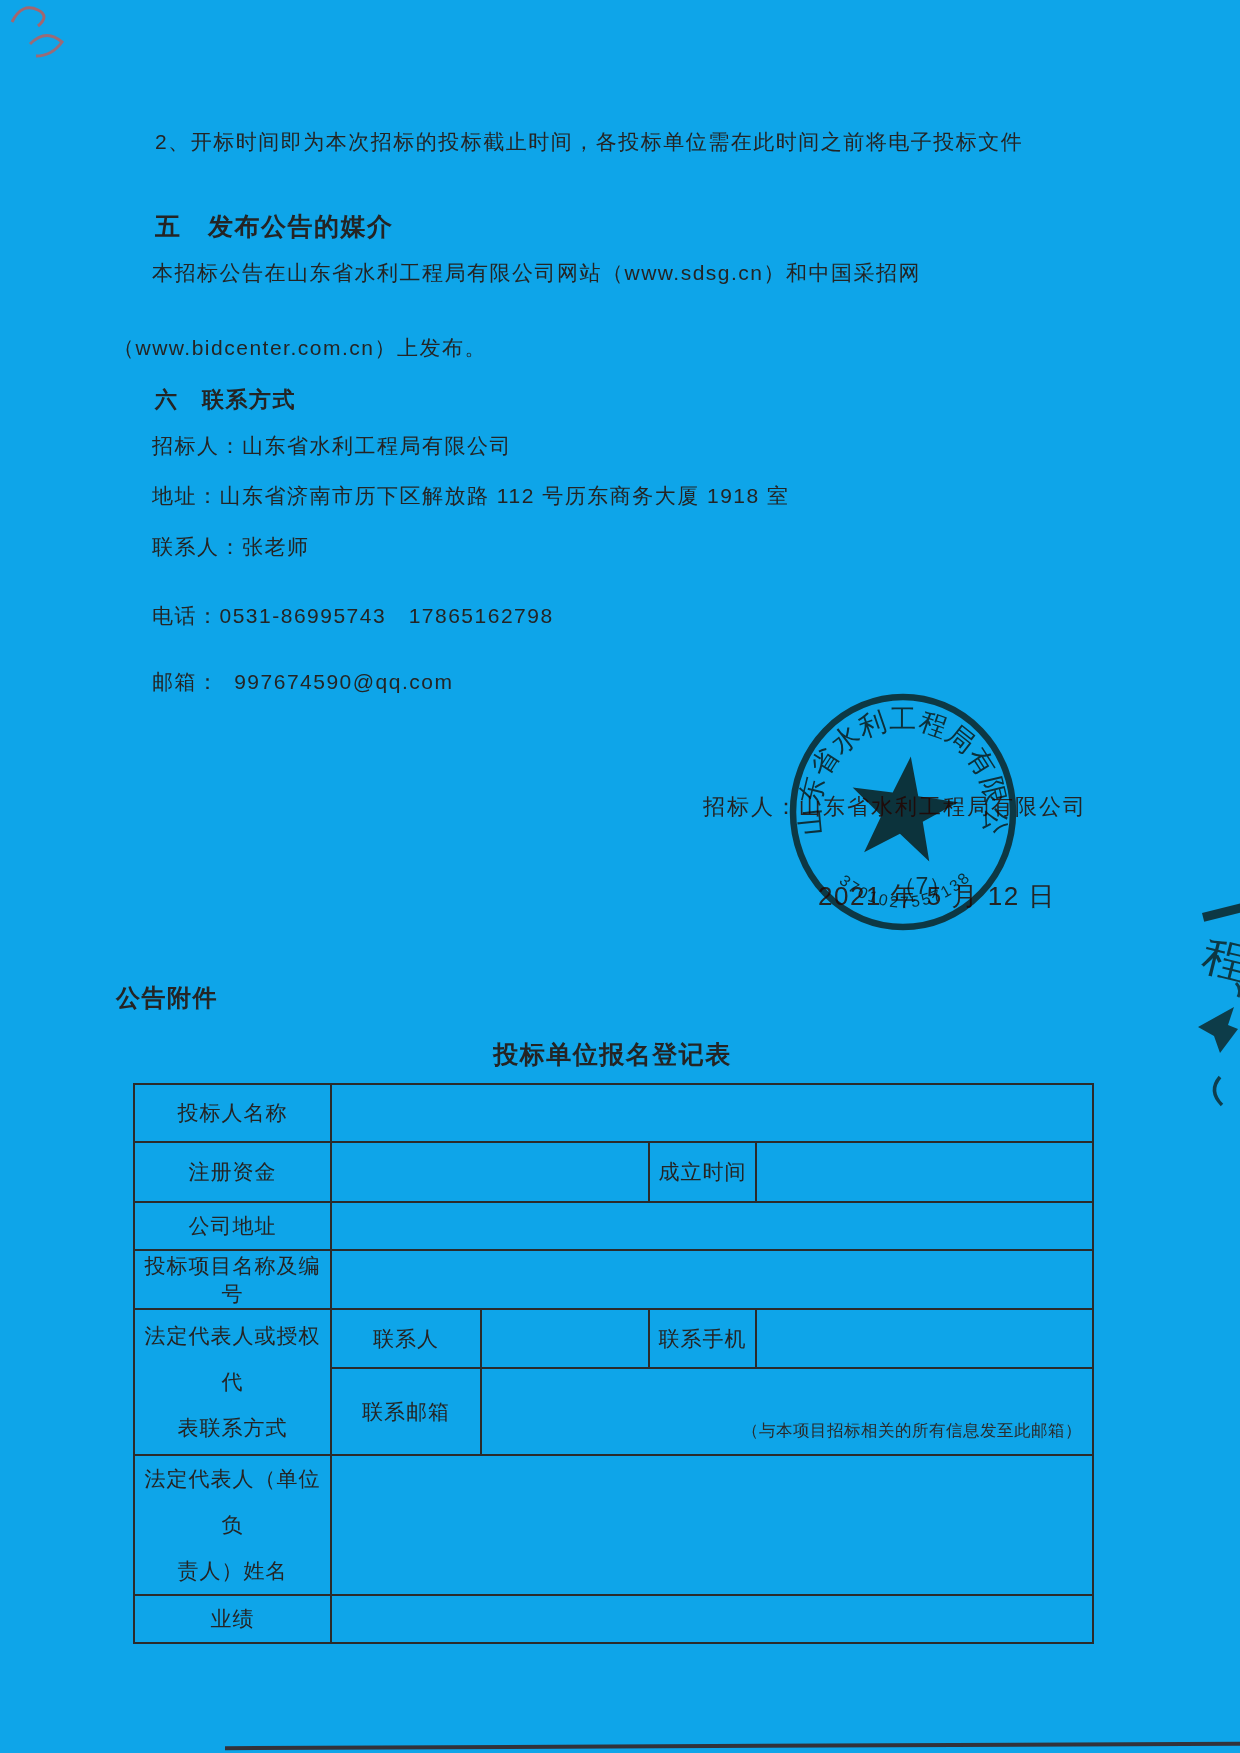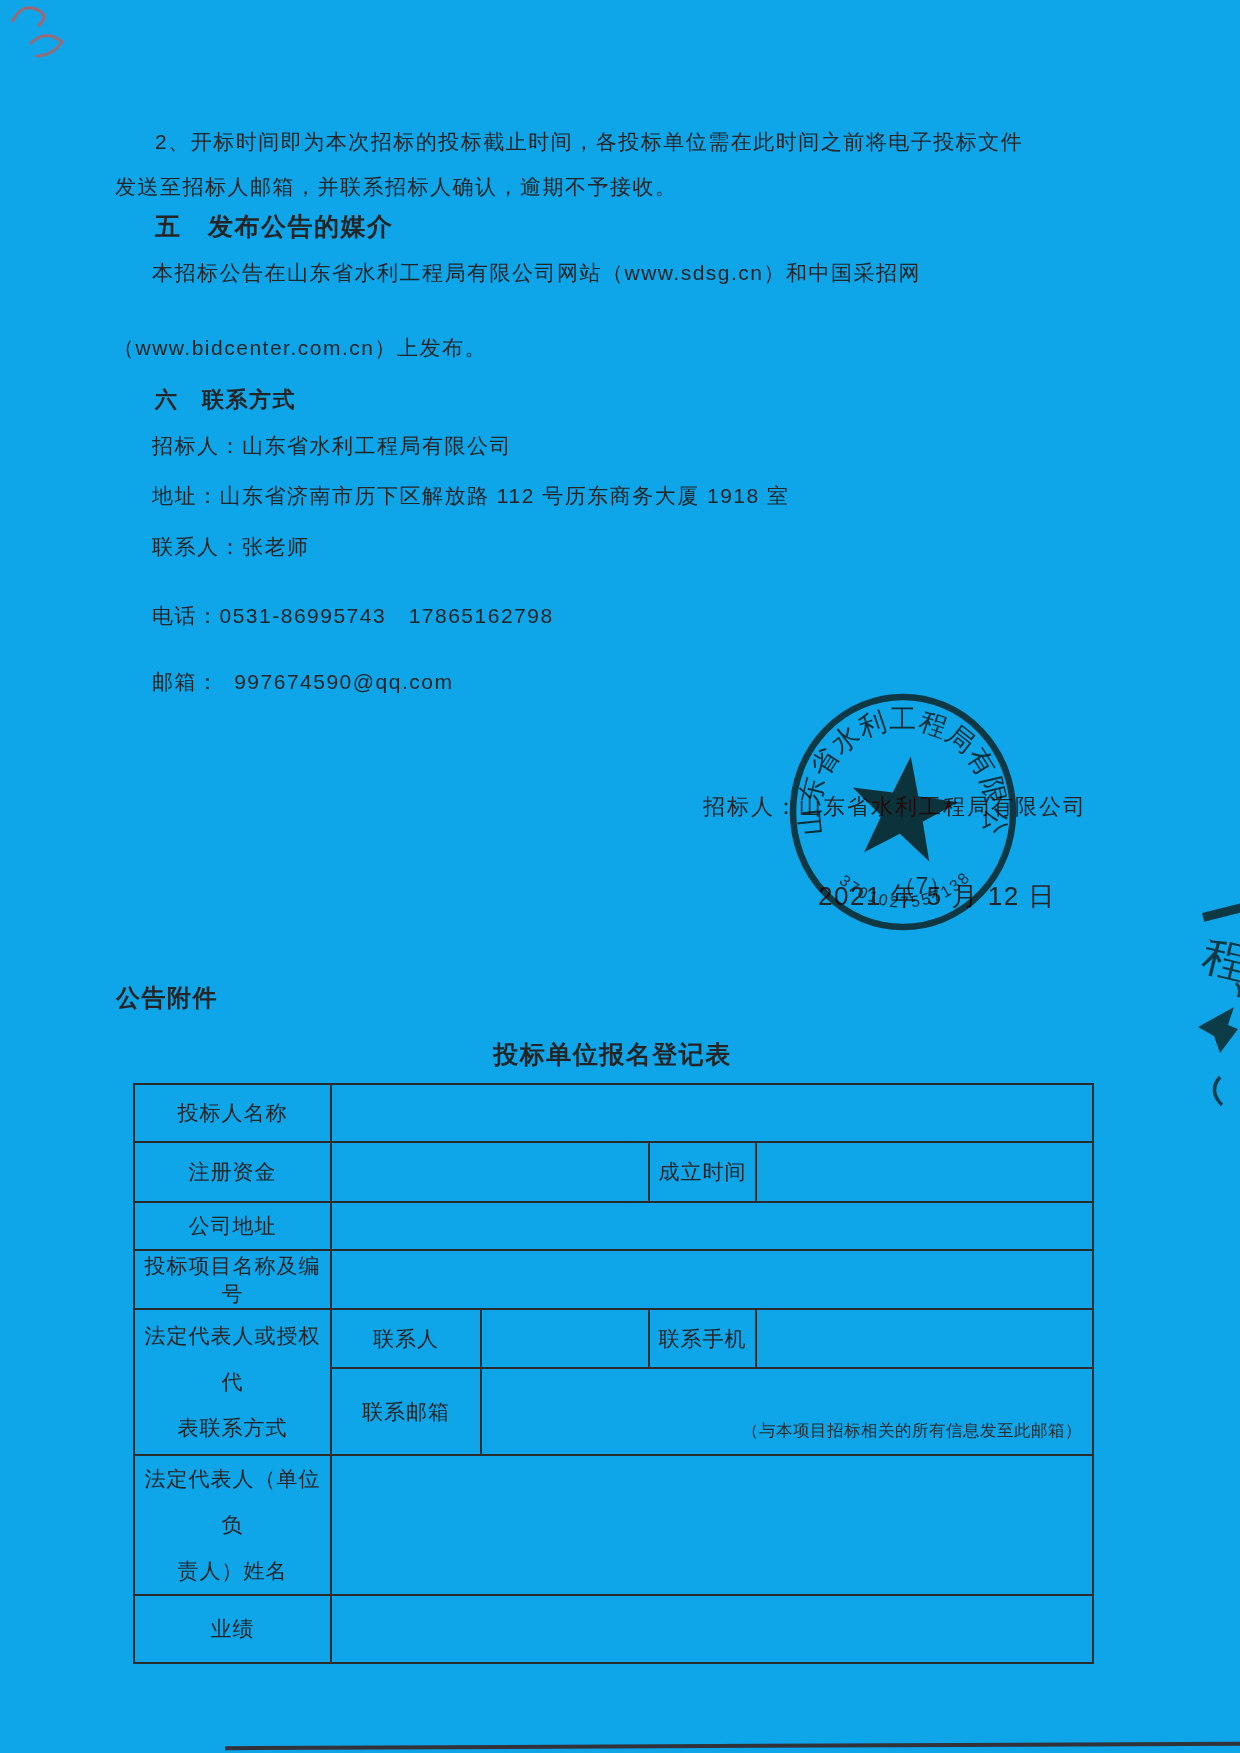--- a/index.html
+++ b/index.html
@@ -49,21 +49,20 @@
 <body>
 
 <div class="page">
 
   <svg class="artifact" style="left:6px;top:0px;" width="80" height="70" viewBox="0 0 80 70">
     <path d="M 6 22 Q 16 2 32 10 Q 44 16 32 26" stroke="#d65246" stroke-width="3" fill="none" opacity="0.75"></path>
     <path d="M 24 44 Q 40 28 56 42 Q 46 56 30 56" stroke="#d65246" stroke-width="3" fill="none" opacity="0.7"></path>
   </svg>
 
   <div class="t" style="left:155px;top:128px;">2、开标时间即为本次招标的投标截止时间，各投标单位需在此时间之前将电子投标文件</div>
-  <div class="t" style="left:115px;top:173px;">发送至招标人邮箱，并联系招标人确认，逾期不予接收。</div>
 
   <div class="t bold" style="left:155px;top:210px;font-size:25px;">五　发布公告的媒介</div>
   <div class="t" style="left:152px;top:259px;">本招标公告在山东省水利工程局有限公司网站（www.sdsg.cn）和中国采招网</div>
   <div class="t" style="left:113px;top:334px;">（www.bidcenter.com.cn）上发布。</div>
 
   <div class="t bold" style="left:155px;top:385px;font-size:22px;font-family:Liberation Mono, monospace;">六　联系方式</div>
   <div class="t" style="left:152px;top:432px;">招标人：山东省水利工程局有限公司</div>
   <div class="t" style="left:152px;top:482px;">地址：山东省济南市历下区解放路 112 号历东商务大厦 1918 室</div>
   <div class="t" style="left:152px;top:533px;">联系人：张老师</div>
   <div class="t" style="left:152px;top:602px;">电话：0531-86995743　17865162798</div>
@@ -142,21 +141,21 @@
         <span class="email-note">（与本项目招标相关的所有信息发至此邮箱）</span>
       </td>
     </tr>
     <tr style="height:100px">
       <td>
         <span class="lbl2">法定代表人（单位负</span>
         <span class="lbl2">责人）姓名</span>
       </td>
       <td colspan="4"></td>
     </tr>
-    <tr style="height:68px">
+    <tr style="height:48px">
       <td>业绩</td>
       <td colspan="4"></td>
     </tr>
   </tbody>
     </table>
 
   <div class="scanline"></div>
 
 </div>
 

